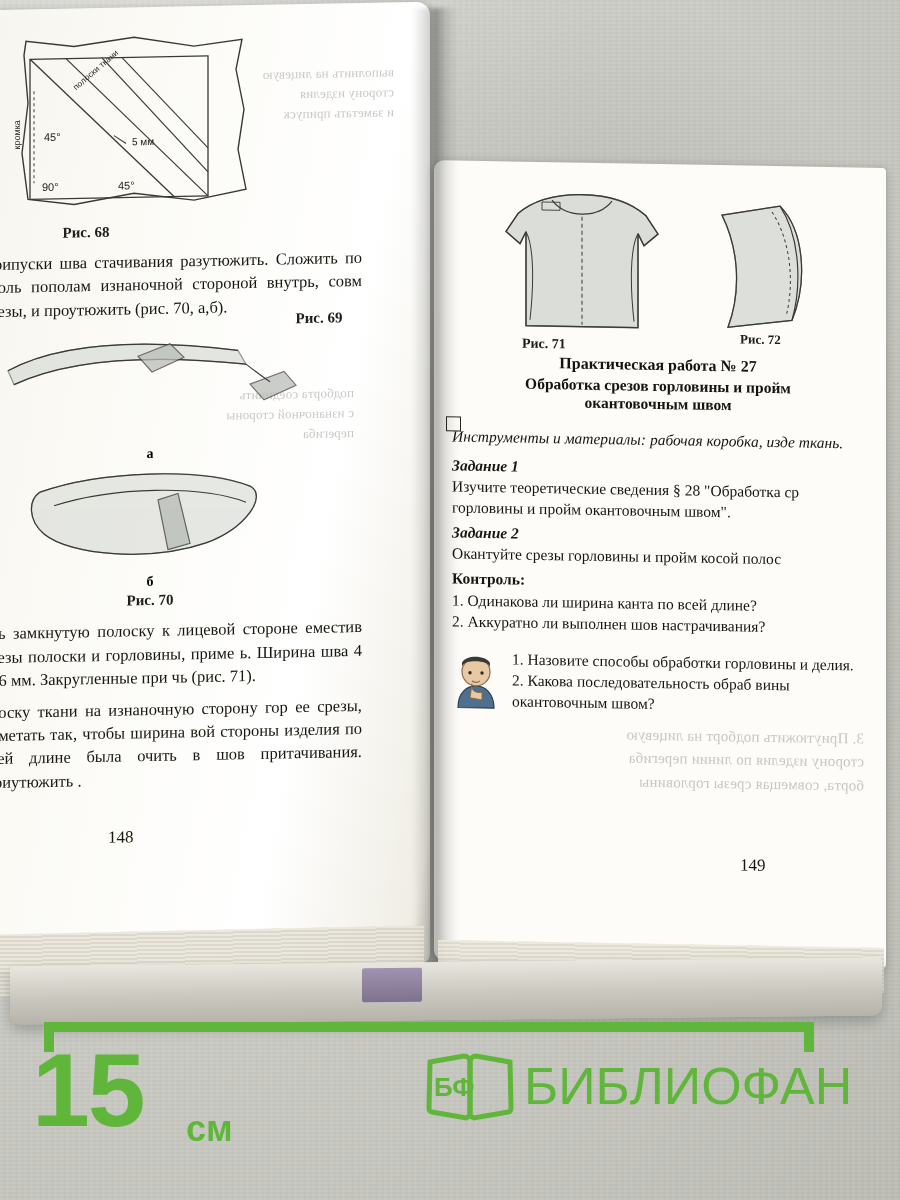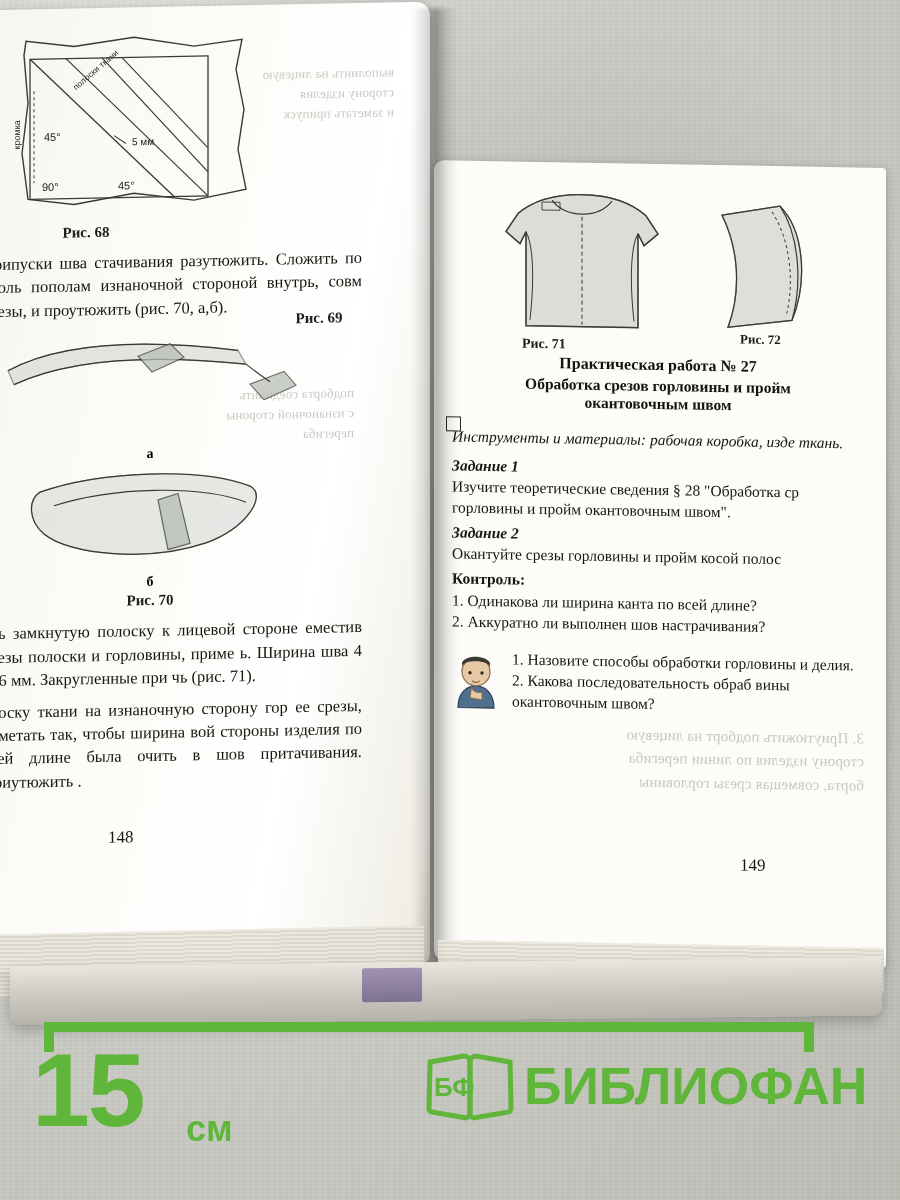--- a/index.html
+++ b/index.html
@@ -257,21 +257,21 @@
   }
   .logo-mark {
     position: absolute;
     left: 424px; top: 46px;
     width: 92px; height: 74px;
   }
   .logo-text {
     position: absolute;
     left: 524px; top: 52px;
     font-family: "Liberation Sans", sans-serif;
-    font-weight: bold;
+    font-weight: normal;
     font-size: 52px;
     color: #5fb63a;
     letter-spacing: 0px;
   }
 </style>
 </head>
 <body>
 
 <div id="scene">
 

